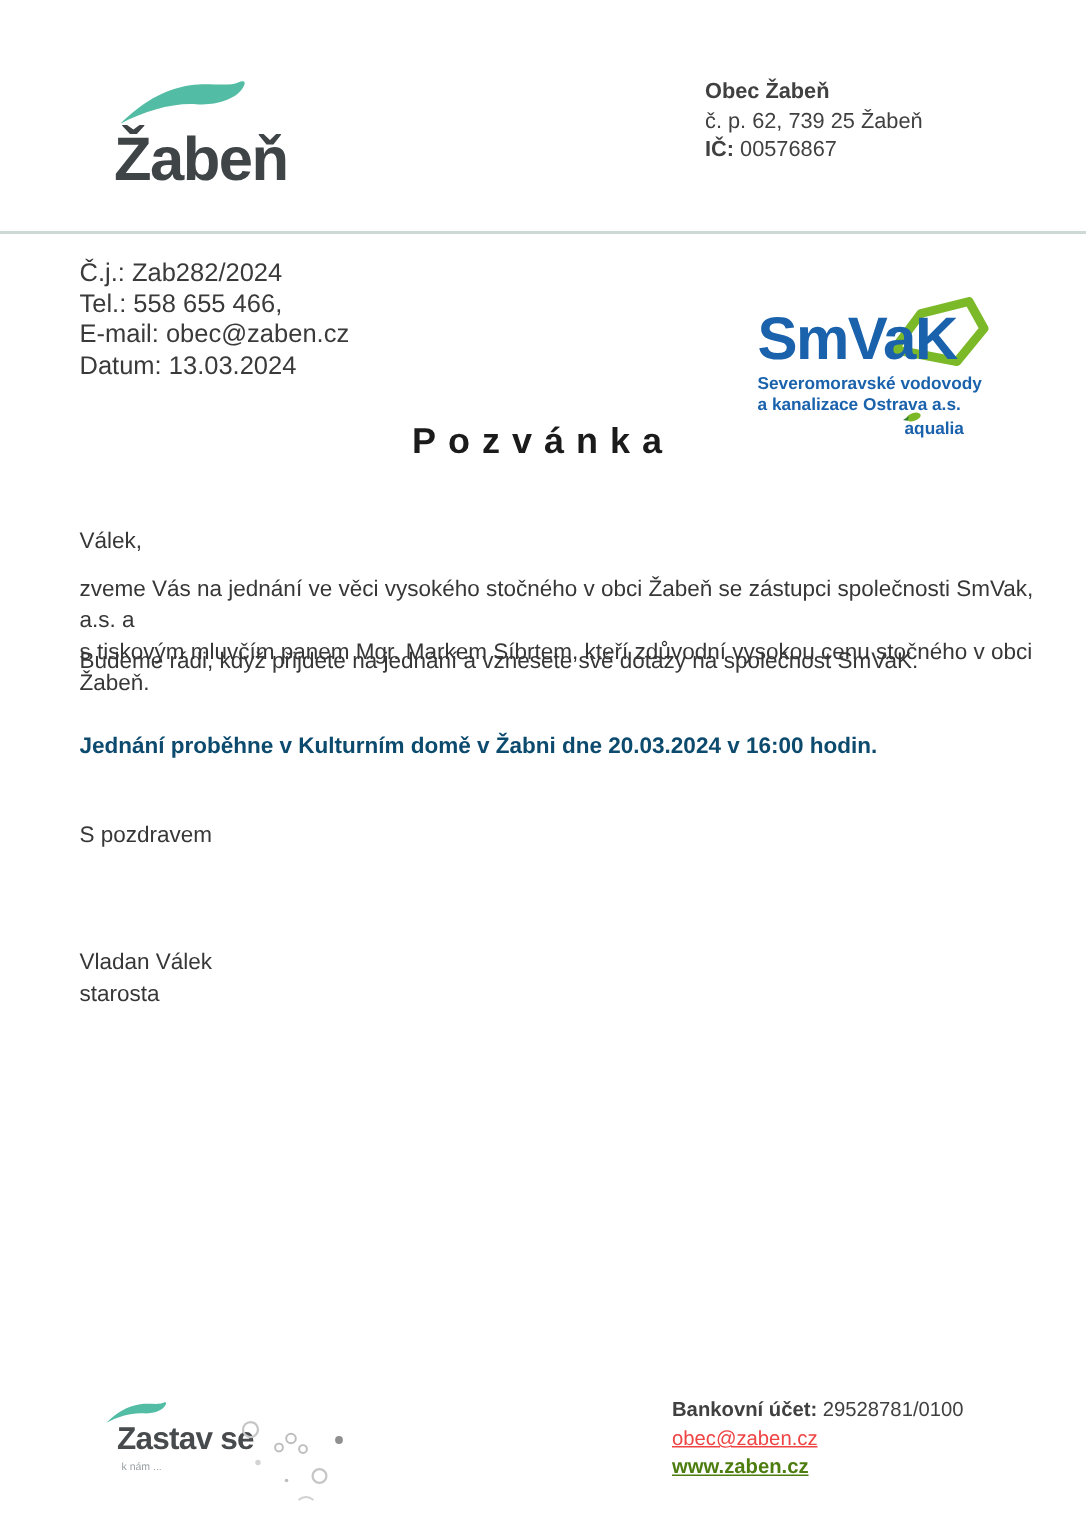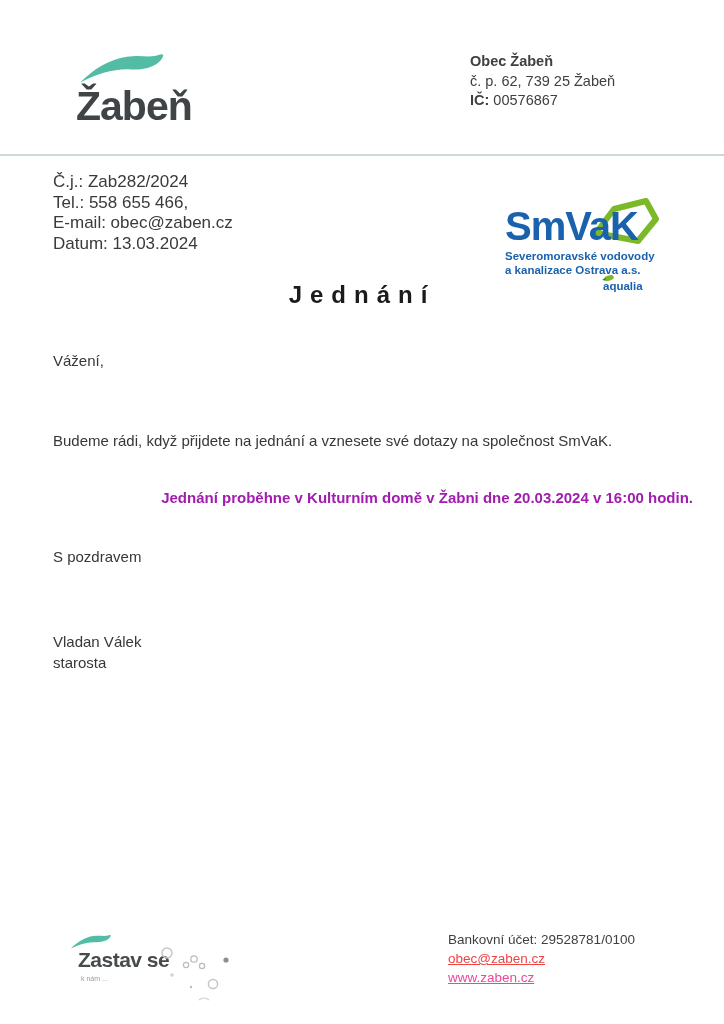--- a/index.html
+++ b/index.html
@@ -50,29 +50,29 @@
     left:0;top:281px;width:724px;text-align:center;
     font-size:24px;font-weight:bold;color:#1b1b1b;letter-spacing:8px;
   }
 
   
   .body-text{left:53px;width:640px;font-size:15px;line-height:21px;color:#373737;}
   .salutation{top:350px;}
   .para1{top:382px;}
   .para1 span{display:block;}
   .para2{top:430px;}
-  .para3{top:487px;font-weight:bold;color:#a21caf;text-align:right;}
+  .para3{top:487px;font-weight:bold;color:#0c4a6e;}
   .closing{top:546px;}
   .signature{top:631px;line-height:21px;}
 
   
   .footer-block{left:448px;top:930px;font-size:13.5px;line-height:19px;color:#404040;}
-  .footer-block .b{font-weight:normal;}
+  .footer-block .b{font-weight:bold;}
   .link-gray{color:#ef4444;text-decoration:underline;cursor:pointer;}
-  .link-dark{color:#ec4899;font-weight:normal;text-decoration:underline;cursor:pointer;margin-top:22px;}
+  .link-dark{color:#4d7c0f;font-weight:bold;text-decoration:underline;cursor:pointer;margin-top:22px;}
 
   
   .zastav-logo{left:64px;top:932px;width:200px;color:#474b4d;}
   .zastav-swoosh{position:absolute;left:2px;top:2px;}
   .zastav-word{position:absolute;left:14px;top:16px;font-size:21px;font-weight:bold;
     letter-spacing:-0.5px;}
   .zastav-sub{position:absolute;left:17px;top:43px;font-size:7px;color:#9aa0a3;}
   .bubbles{position:absolute;left:95px;top:12px;}
 </style>
 </head>
@@ -116,24 +116,28 @@
     </div>
     <div class="aqualia">
       <svg width="14" height="10" viewBox="0 0 14 10">
         <ellipse cx="8" cy="5" rx="5" ry="2.6" fill="#7cb928" transform="rotate(-18 8 5)"></ellipse>
         <path d="M1,7 L5,4.5 L4,7.5 Z" fill="#2f7d32"></path>
       </svg>
       <span>aqualia</span>
     </div>
   </div>
 
-  <div class="abs doc-title">Jednání</div>
+  <div class="abs doc-title">Pozvánka</div>
 
-  <div class="abs body-text salutation">Vážení,</div>
+  <div class="abs body-text salutation">Válek,</div>
 
+  <div class="abs body-text para1">
+    <span>zveme Vás na jednání ve věci vysokého stočného v obci Žabeň se zástupci společnosti SmVak, a.s. a</span>
+    <span>s tiskovým mluvčím panem Mgr. Markem Síbrtem, kteří zdůvodní vysokou cenu stočného v obci Žabeň.</span>
+  </div>
 
   <div class="abs body-text para2">Budeme rádi, když přijdete na jednání a vznesete své dotazy na společnost SmVaK.</div>
 
   <div class="abs body-text para3">Jednání proběhne v Kulturním domě v Žabni dne 20.03.2024 v 16:00 hodin.</div>
 
   <div class="abs body-text signature">
     <div>Vladan Válek</div>
     <div>starosta</div>
   </div>
 

